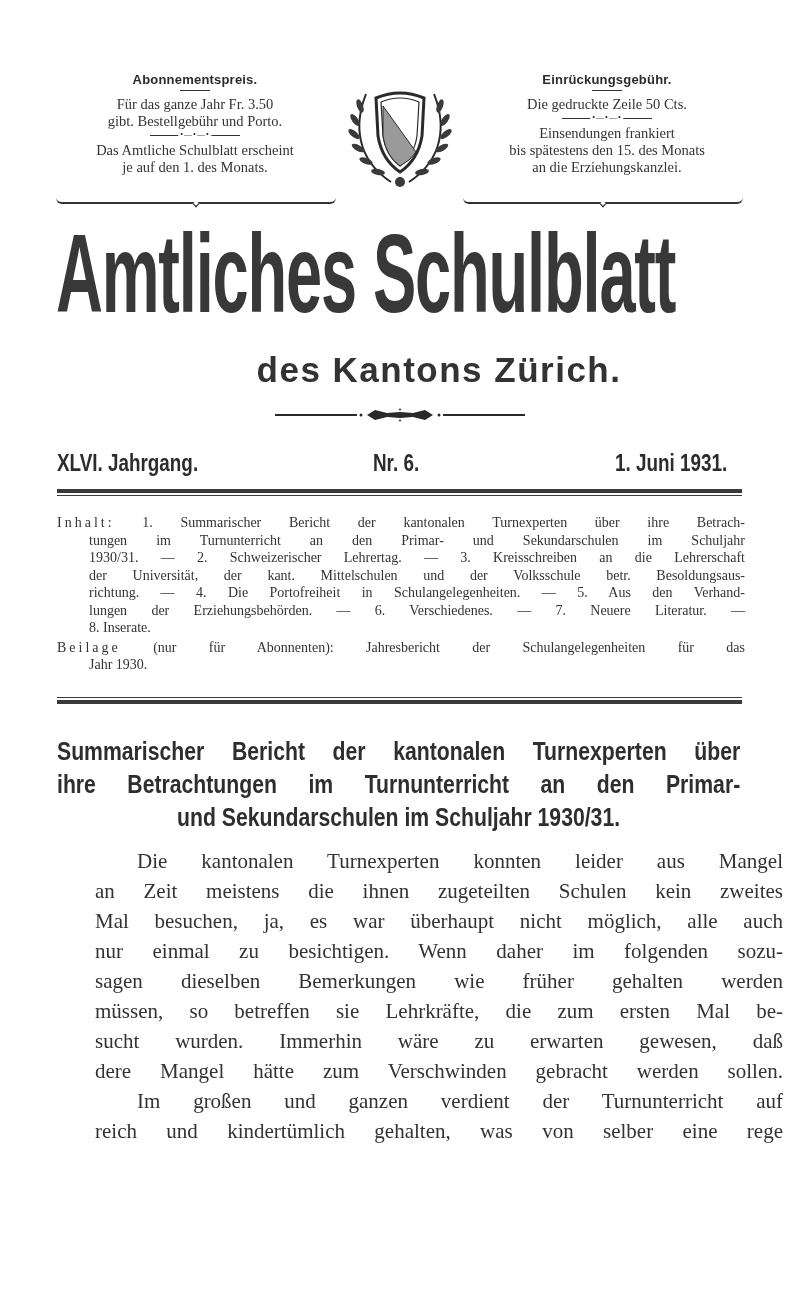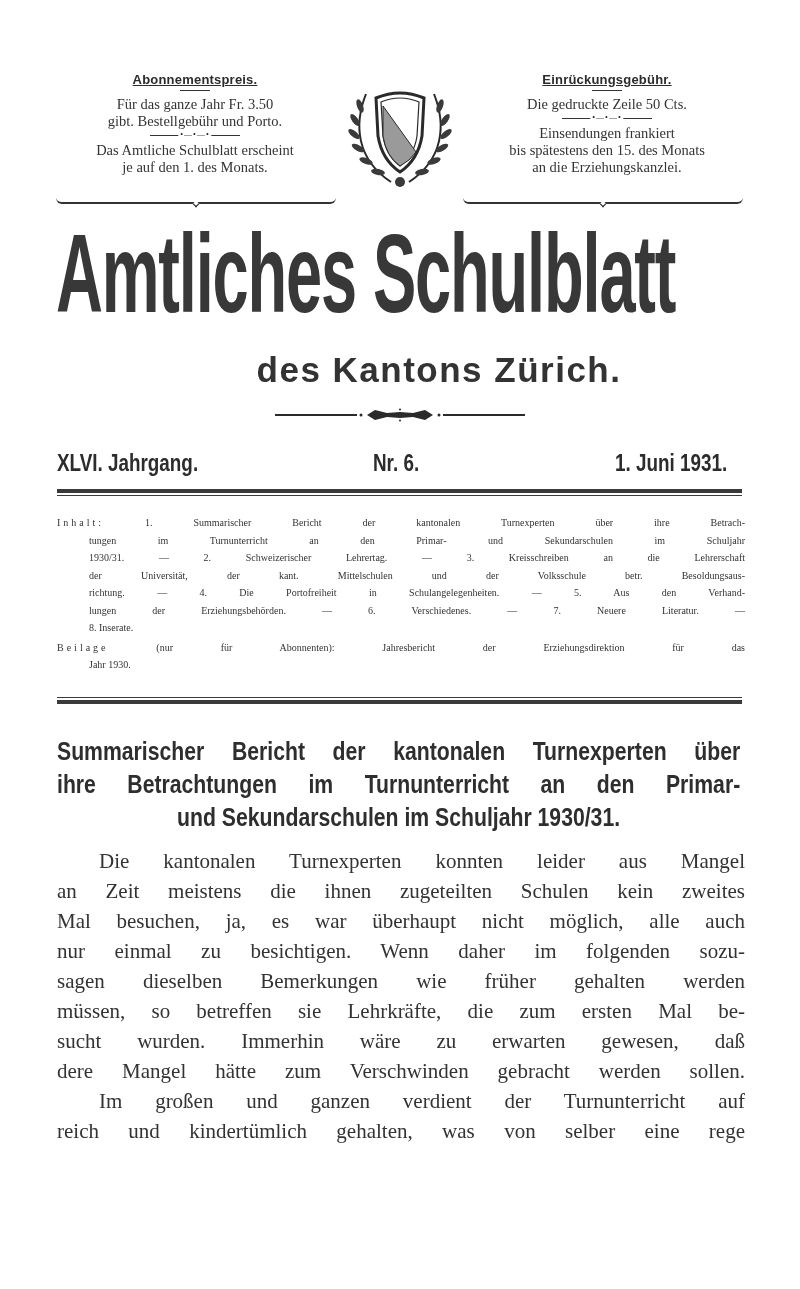--- a/index.html
+++ b/index.html
@@ -1,44 +1,44 @@
 <!DOCTYPE html>
 <html><head>
 <meta charset="utf-8">
 <style>
   html, body { margin: 0; padding: 0; background: #ffffff; }
   body { width: 800px; height: 1289px; position: relative; overflow: hidden; color: #2a2a2a; font-family: "Liberation Serif", serif; }
   .abs { position: absolute; }
   .center { text-align: center; }
 
-  .box-head { font-family: "Liberation Sans", sans-serif; font-weight: bold; font-size: 13px; color: #2c2c2c; letter-spacing: 0.2px; text-decoration: underline; }
+  .box-head { font-family: "Liberation Sans", sans-serif; font-weight: bold; font-size: 13px; color: #2c2c2c; letter-spacing: 0.2px; }
   .box-line { font-size: 14.5px; line-height: 17px; color: #333; }
   .short-rule { height: 1px; background: #333; margin: 3px auto 5px; }
   .orn-rule { position: relative; height: 8px; margin: 1px auto 3px; }
   .orn-rule::before { content: ""; position: absolute; left: 0; right: 0; top: 4px; height: 1px; background: #333; }
   .orn-rule span { position: absolute; left: 50%; top: 0; transform: translateX(-50%); background: #fff; padding: 0 2px; font-size: 8px; line-height: 8px; color: #222; letter-spacing: 1px; }
   .brace { position: absolute; height: 6px; border-bottom: 2px solid #333; border-radius: 0 0 6px 6px; }
   .brace::after { content: ""; position: absolute; left: 50%; bottom: -6px; width: 6px; height: 6px; border-right: 2px solid #333; border-bottom: 2px solid #333; transform: translateX(-50%) rotate(45deg) scale(0.6); background: #fff; }
 
   .title { font-family: "Liberation Sans", sans-serif; font-weight: bold; color: #383838; font-size: 112px; letter-spacing: -2px; transform: scaleX(0.58); transform-origin: left top; white-space: nowrap; line-height: 1; }
   .subtitle { font-family: "Liberation Sans", sans-serif; font-weight: bold; font-size: 35px; color: #333; letter-spacing: 1.5px; }
 
   .meta { font-family: "Liberation Sans", sans-serif; font-weight: bold; font-size: 23px; color: #2c2c2c; transform: scaleX(0.82); transform-origin: left top; white-space: nowrap; }
 
   .double-rule { position: absolute; left: 57px; width: 685px; }
   .double-rule .thick { height: 4px; background: #3a3a3a; }
   .double-rule .thin { height: 1px; background: #3a3a3a; margin-top: 2px; }
 
-  .contents { font-size: 10px; line-height: 17.5px; color: #333; }
+  .contents { font-size: 14px; line-height: 17.5px; color: #333; }
   .contents .hang { padding-left: 32px; text-indent: -32px; }
   .spaced { letter-spacing: 3px; }
 
   .article-title { font-family: "Liberation Sans", sans-serif; font-weight: bold; font-size: 26.5px; line-height: 33px; color: #2e2e2e; transform: scaleX(0.8); transform-origin: left top; width: 854px; text-align: justify; }
   .article-title .last { text-align: center; display: block; }
-  .body-text { font-size: 21px; line-height: 30px; color: #333; text-align: justify; }
+  .body-text { font-size: 21px; line-height: 30px; color: #333; text-align: justify; margin-left: 38px; }
   .line-j { display: block; text-align: justify; text-align-last: justify; }
 </style>
 </head>
 <body>
 
 <div class="abs center" style="left:50px; top:72px; width:290px;">
   <div class="box-head">Abonnementspreis.</div>
   <div class="short-rule" style="width:30px;"></div>
   <div class="box-line">Für das ganze Jahr Fr. 3.50</div>
   <div class="box-line">gibt. Bestellgebühr und Porto.</div>
@@ -118,21 +118,21 @@
   <div class="hang">
     <span class="line-j"><span class="spaced">Inhalt:</span> <span>1. Summarischer Bericht der kantonalen Turnexperten über ihre Betrach-</span></span>
     <span class="line-j" style="padding-left:32px;">tungen im Turnunterricht an den Primar- und Sekundarschulen im Schuljahr</span>
     <span class="line-j" style="padding-left:32px;">1930/31. — 2. Schweizerischer Lehrertag. — 3. Kreisschreiben an die Lehrerschaft</span>
     <span class="line-j" style="padding-left:32px;">der Universität, der kant. Mittelschulen und der Volksschule betr. Besoldungsaus-</span>
     <span class="line-j" style="padding-left:32px;">richtung. — 4. Die Portofreiheit in Schulangelegenheiten. — 5. Aus den Verhand-</span>
     <span class="line-j" style="padding-left:32px;">lungen der Erziehungsbehörden. — 6. Verschiedenes. — 7. Neuere Literatur. —</span>
     <span style="display:block; padding-left:32px;">8. Inserate.</span>
   </div>
   <div style="margin-top:2px;">
-    <span class="line-j"><span class="spaced">Beilage</span> <span>(nur für Abonnenten): Jahresbericht der Erziehungsdirektion für das</span></span>
+    <span class="line-j"><span class="spaced">Beilage</span> <span>(nur für Abonnenten): Jahresbericht der Schulangelegenheiten für das</span></span>
     <span style="display:block; padding-left:32px;">Jahr 1930.</span>
   </div>
 </div>
 
 <div class="double-rule" style="top:697px;">
     <div class="thin" style="margin-top:0"></div>
     <div class="thick" style="margin-top:2px;"></div>
   </div>
 
 <div class="abs article-title" style="left:57px; top:735px;">

